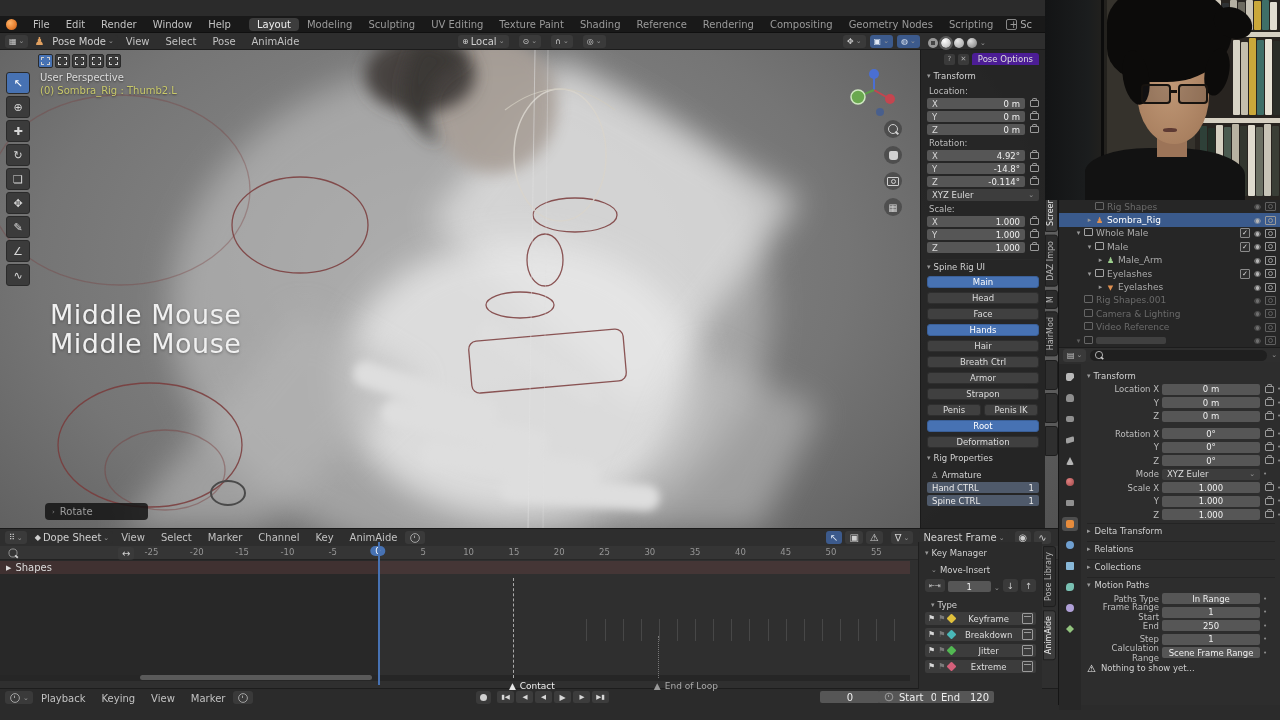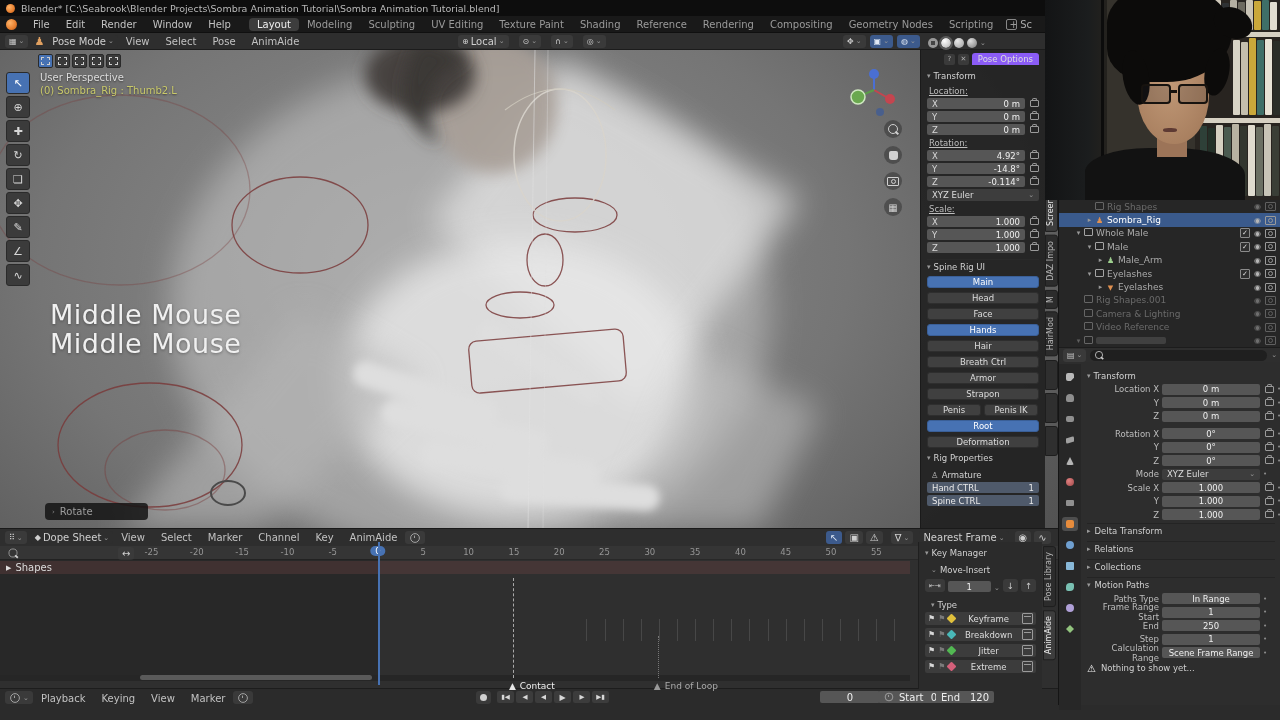--- a/index.html
+++ b/index.html
@@ -53,24 +53,24 @@
   .vico{position:absolute;left:884px;width:18px;height:18px;border-radius:50%;background:rgba(40,40,40,.45);display:flex;align-items:center;justify-content:center;color:#d5d5d5;font-size:10px;}
   .mag{width:8px;height:8px;border:1.5px solid #d0d0d0;border-radius:50%;position:relative;}
   .mag::after{content:"";position:absolute;left:6px;top:7px;width:4px;height:1.5px;background:#d0d0d0;transform:rotate(40deg);}
   .hand{width:9px;height:9px;border-radius:2px 2px 3px 3px;background:#d0d0d0;position:relative;}
   .camic{width:10px;height:7px;border:1.5px solid #d0d0d0;border-radius:1px;position:relative;}
   .camic::after{content:"";position:absolute;inset:1px;margin:auto;width:3px;height:3px;border:1px solid #d0d0d0;border-radius:50%;}
   
   #npanel{position:absolute;left:920px;top:0px;width:125px;height:478px;background:rgba(33,33,33,.93);border-left:1px solid #1a1a1a;box-sizing:border-box;padding:2px 6px;font-size:8.5px;color:#c8c8c8;}
   .np-head{display:flex;align-items:center;gap:3px;height:14px;justify-content:flex-end;}
   .np-head .hc{width:11px;height:11px;background:#3a3a3a;border-radius:2px;display:flex;align-items:center;justify-content:center;color:#aaa;font-size:7px;}
-  .np-head .tab{background:#8b5cf6;border-radius:3px 3px 0 0;padding:1px 6px;color:#ddd;}
+  .np-head .tab{background:#4c1d95;border-radius:3px 3px 0 0;padding:1px 6px;color:#ddd;}
   .sect{display:flex;align-items:center;gap:3px;height:14px;color:#d2d2d2;margin-top:3px;}
   .sect .ar{font-size:7px;color:#999;}
-  .grouplabel{color:#bdbdbd;margin:3px 0 2px 2px;text-decoration:underline;}
+  .grouplabel{color:#bdbdbd;margin:3px 0 2px 2px;}
   .axrow{display:flex;align-items:center;gap:3px;margin-bottom:2px;}
   .fld{flex:1;height:11px;background:#565656;border-radius:2px;display:flex;align-items:center;padding:0 5px;color:#efefef;}
   .fld .ax{color:#d8d8d8;}
   .fld .val{margin-left:auto;}
   .drop{height:12px;background:#3d3d3d;border-radius:2px;display:flex;align-items:center;padding:0 5px;color:#ddd;}
   .drop .val{flex:1;}
   .lock{width:7px;height:5px;border:1px solid #9a9a9a;border-radius:1px;position:relative;margin-left:2px;flex:none;}
   .lock::before{content:"";position:absolute;left:1px;top:-3px;width:3px;height:2px;border:1px solid #9a9a9a;border-bottom:none;border-radius:2px 2px 0 0;}
   #rigbtns{display:flex;flex-wrap:wrap;gap:4px 3px;margin-top:2px;}
   .rigbtn{width:100%;height:12px;background:#404040;border:1px solid #2e2e2e;border-radius:3px;color:#dcdcdc;display:flex;align-items:center;justify-content:center;box-sizing:border-box;}
@@ -186,24 +186,20 @@
   .wc-bridge{position:absolute;left:124px;top:90px;width:8px;height:2.5px;background:#17130f;}
   .wc-mouth{position:absolute;left:118px;top:128px;width:14px;height:4px;background:#5e3a33;border-radius:40%;}
   .wc-body{position:absolute;left:40px;top:148px;width:160px;height:60px;background:#121212;border-radius:40% 45% 0 0;}
   .wc-neck{position:absolute;left:112px;top:135px;width:30px;height:22px;background:#9c7458;}
 </style>
 </head>
 <body>
 
 <div id="root">
 
-  <div id="titlebar" class="r">
-    <span class="logo"></span>
-    <span class="t">Blender* [C:\Seabrook\Blender Projects\Sombra Animation Tutorial\Sombra Animation Tutorial.blend]</span>
-  </div>
 
   <div id="menubar" class="r">
     <span class="logo"></span>
     <span class="fx">
 
     <span class="menu">File</span>
         <span class="menu">Edit</span>
         <span class="menu">Render</span>
         <span class="menu">Window</span>
         <span class="menu">Help</span>

